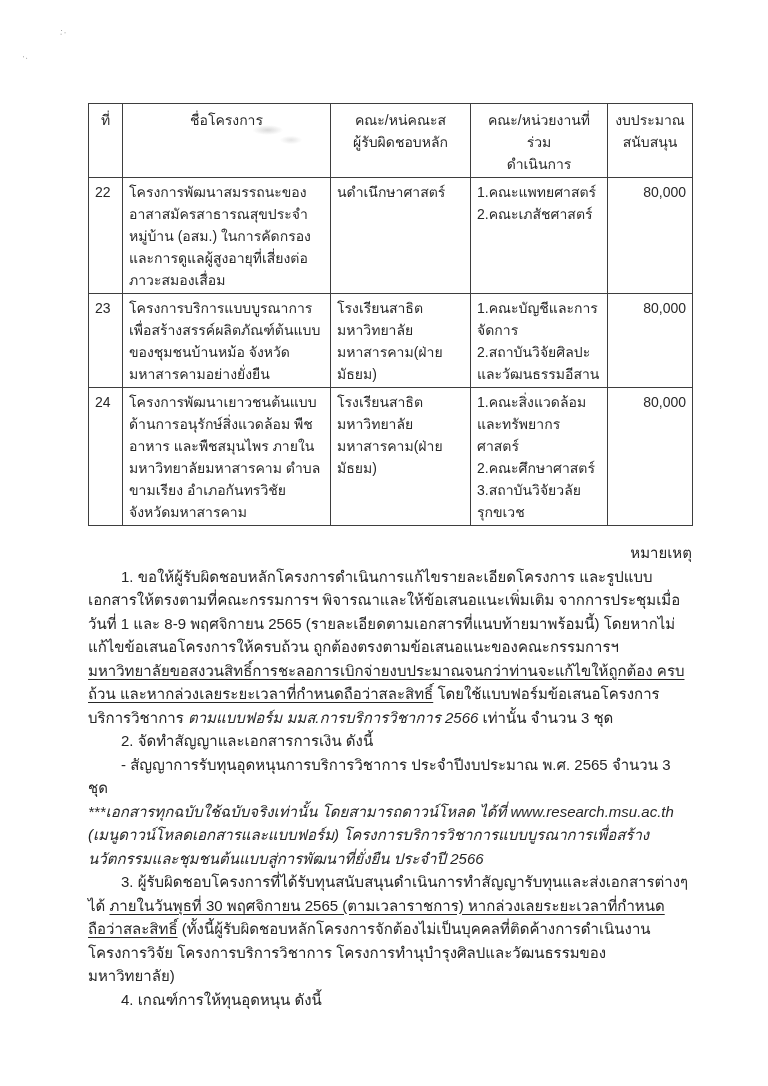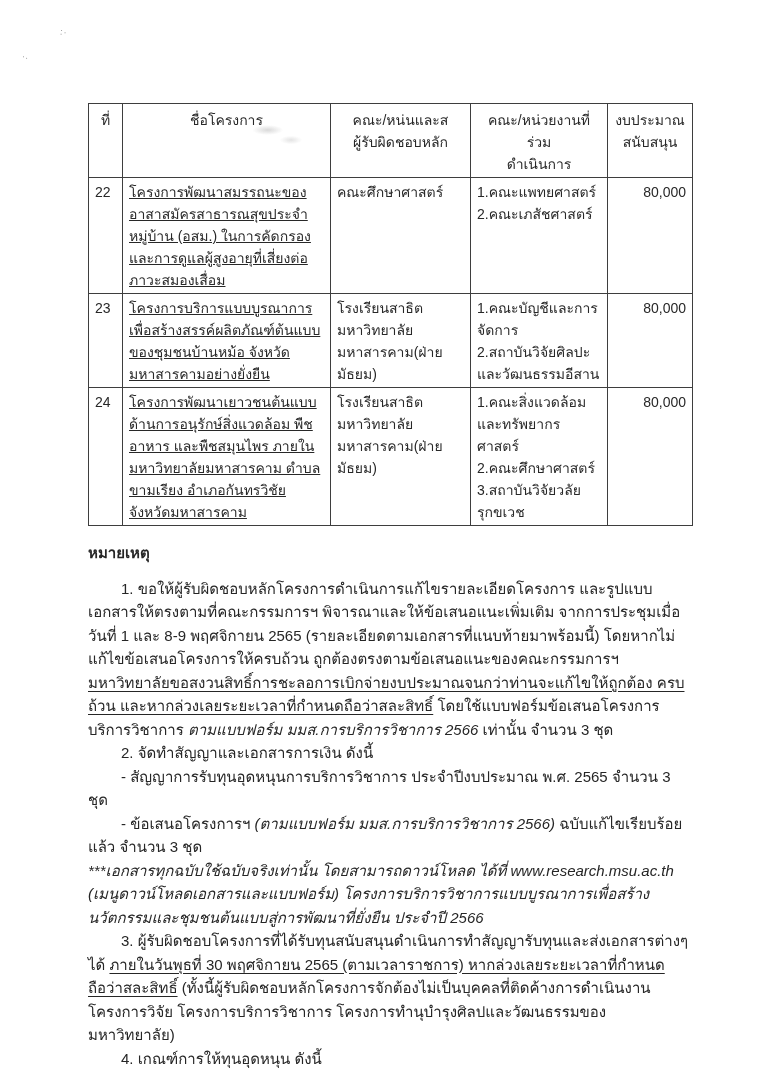--- a/index.html
+++ b/index.html
@@ -30,31 +30,31 @@
     font-size:14px;line-height:22px;color:#282828;
   }
   table.projects th, table.projects td{
     border:1px solid #3e3e3e;vertical-align:top;
     padding:3px 6px 2px 6px;
     white-space:pre-line;
     overflow:hidden;
   }
   table.projects th{font-weight:normal;text-align:center;padding-top:5px;}
   td.c-no{text-align:left;padding-left:1px;padding-right:1px;}
-  td.c-project{text-align:left;padding-left:8px;text-decoration:underline;}
+  td.c-project{text-align:left;padding-left:8px;}
   td.c-main{text-align:left;padding-left:7px;}
   td.c-joint{text-align:left;padding-left:7px;}
   td.c-budget{text-align:right;}
   tr.hdr{height:50px;}
   tr.r22{height:92px;}
   tr.r23{height:70px;}
   tr.r24{height:114px;}
 
   .notes{margin-top:15px;font-size:15px;line-height:23.5px;color:#262626;width:604px;}
-  .notes-title{font-weight:bold;margin:0 0 12px 0;}
+  .notes-title{font-weight:normal;margin:0 0 0 0;text-align:right;}
   .note-para{margin:0;text-indent:0;text-align:left;}
   .note-para.indent{text-indent:33px;}
   .note-para .u{text-decoration:underline;text-underline-offset:3px;}
   .note-para .i{font-style:italic;}
 </style>
 </head>
 <body>
 
 <div class="page">
 
@@ -69,33 +69,33 @@
         <col style="width:34px">
         <col style="width:208px">
         <col style="width:140px">
         <col style="width:137px">
         <col style="width:85px">
       </colgroup>
       <thead>
         <tr class="hdr">
           <th>ที่</th>
           <th>ชื่อโครงการ</th>
-          <th>คณะ/หน่นและส
+          <th>คณะ/หน่คณะส
 ผู้รับผิดชอบหลัก</th>
           <th>คณะ/หน่วยงานที่ร่วม
 ดำเนินการ</th>
           <th>งบประมาณ
 สนับสนุน</th>
         </tr>
       </thead>
       <tbody>
         <tr class="r22">
           <td class="c-no">22</td>
           <td class="c-project">โครงการพัฒนาสมรรถนะของอาสาสมัครสาธารณสุขประจำหมู่บ้าน (อสม.) ในการคัดกรองและการดูแลผู้สูงอายุที่เสี่ยงต่อภาวะสมองเสื่อม</td>
-          <td class="c-main">คณะศึกษาศาสตร์</td>
+          <td class="c-main">นดำเนึกษาศาสตร์</td>
           <td class="c-joint">1.คณะแพทยศาสตร์
 2.คณะเภสัชศาสตร์</td>
           <td class="c-budget">80,000</td>
         </tr>
         <tr class="r23">
           <td class="c-no">23</td>
           <td class="c-project">โครงการบริการแบบบูรณาการเพื่อสร้างสรรค์ผลิตภัณฑ์ต้นแบบของชุมชนบ้านหม้อ จังหวัดมหาสารคามอย่างยั่งยืน</td>
           <td class="c-main">โรงเรียนสาธิต
 มหาวิทยาลัย
 มหาสารคาม(ฝ่ายมัธยม)</td>
@@ -116,21 +116,20 @@
         </tr>
       </tbody>
     </table>
 
     <div class="notes">
       <p class="notes-title">หมายเหตุ</p>
       <div>
           <p class="note-para indent"><span>1. ขอให้ผู้รับผิดชอบหลักโครงการดำเนินการแก้ไขรายละเอียดโครงการ และรูปแบบเอกสารให้ตรงตามที่คณะกรรมการฯ พิจารณาและให้ข้อเสนอแนะเพิ่มเติม จากการประชุมเมื่อวันที่ 1 และ 8-9 พฤศจิกายน 2565 (รายละเอียดตามเอกสารที่แนบท้ายมาพร้อมนี้) โดยหากไม่แก้ไขข้อเสนอโครงการให้ครบถ้วน ถูกต้องตรงตามข้อเสนอแนะของคณะกรรมการฯ </span><span class="u">มหาวิทยาลัยขอสงวนสิทธิ์การชะลอการเบิกจ่ายงบประมาณจนกว่าท่านจะแก้ไขให้ถูกต้อง ครบถ้วน และหากล่วงเลยระยะเวลาที่กำหนดถือว่าสละสิทธิ์</span><span> โดยใช้แบบฟอร์มข้อเสนอโครงการบริการวิชาการ </span><span class="i">ตามแบบฟอร์ม มมส.การบริการวิชาการ 2566</span><span> เท่านั้น จำนวน 3 ชุด</span></p>
           <p class="note-para indent"><span>2. จัดทำสัญญาและเอกสารการเงิน ดังนี้</span></p>
           <p class="note-para indent"><span>- สัญญาการรับทุนอุดหนุนการบริการวิชาการ ประจำปีงบประมาณ พ.ศ. 2565 จำนวน 3 ชุด</span></p>
-          <p class="note-para indent"><span>- ข้อเสนอโครงการฯ </span><span class="i">(ตามแบบฟอร์ม มมส.การบริการวิชาการ 2566)</span><span> ฉบับแก้ไขเรียบร้อยแล้ว จำนวน 3 ชุด</span></p>
           <p class="note-para"><span class="i">***เอกสารทุกฉบับใช้ฉบับจริงเท่านั้น โดยสามารถดาวน์โหลด ได้ที่ www.research.msu.ac.th (เมนูดาวน์โหลดเอกสารและแบบฟอร์ม) โครงการบริการวิชาการแบบบูรณาการเพื่อสร้างนวัตกรรมและชุมชนต้นแบบสู่การพัฒนาที่ยั่งยืน ประจำปี 2566</span></p>
           <p class="note-para indent"><span>3. ผู้รับผิดชอบโครงการที่ได้รับทุนสนับสนุนดำเนินการทำสัญญารับทุนและส่งเอกสารต่างๆ ได้ </span><span class="u">ภายในวันพุธที่ 30 พฤศจิกายน 2565 (ตามเวลาราชการ) หากล่วงเลยระยะเวลาที่กำหนดถือว่าสละสิทธิ์</span><span> (ทั้งนี้ผู้รับผิดชอบหลักโครงการจักต้องไม่เป็นบุคคลที่ติดค้างการดำเนินงานโครงการวิจัย โครงการบริการวิชาการ โครงการทำนุบำรุงศิลปและวัฒนธรรมของมหาวิทยาลัย)</span></p>
           <p class="note-para indent"><span>4. เกณฑ์การให้ทุนอุดหนุน ดังนี้</span></p>
         </div>
     </div>
 
   </div>
 </div>
 
 </body></html>

